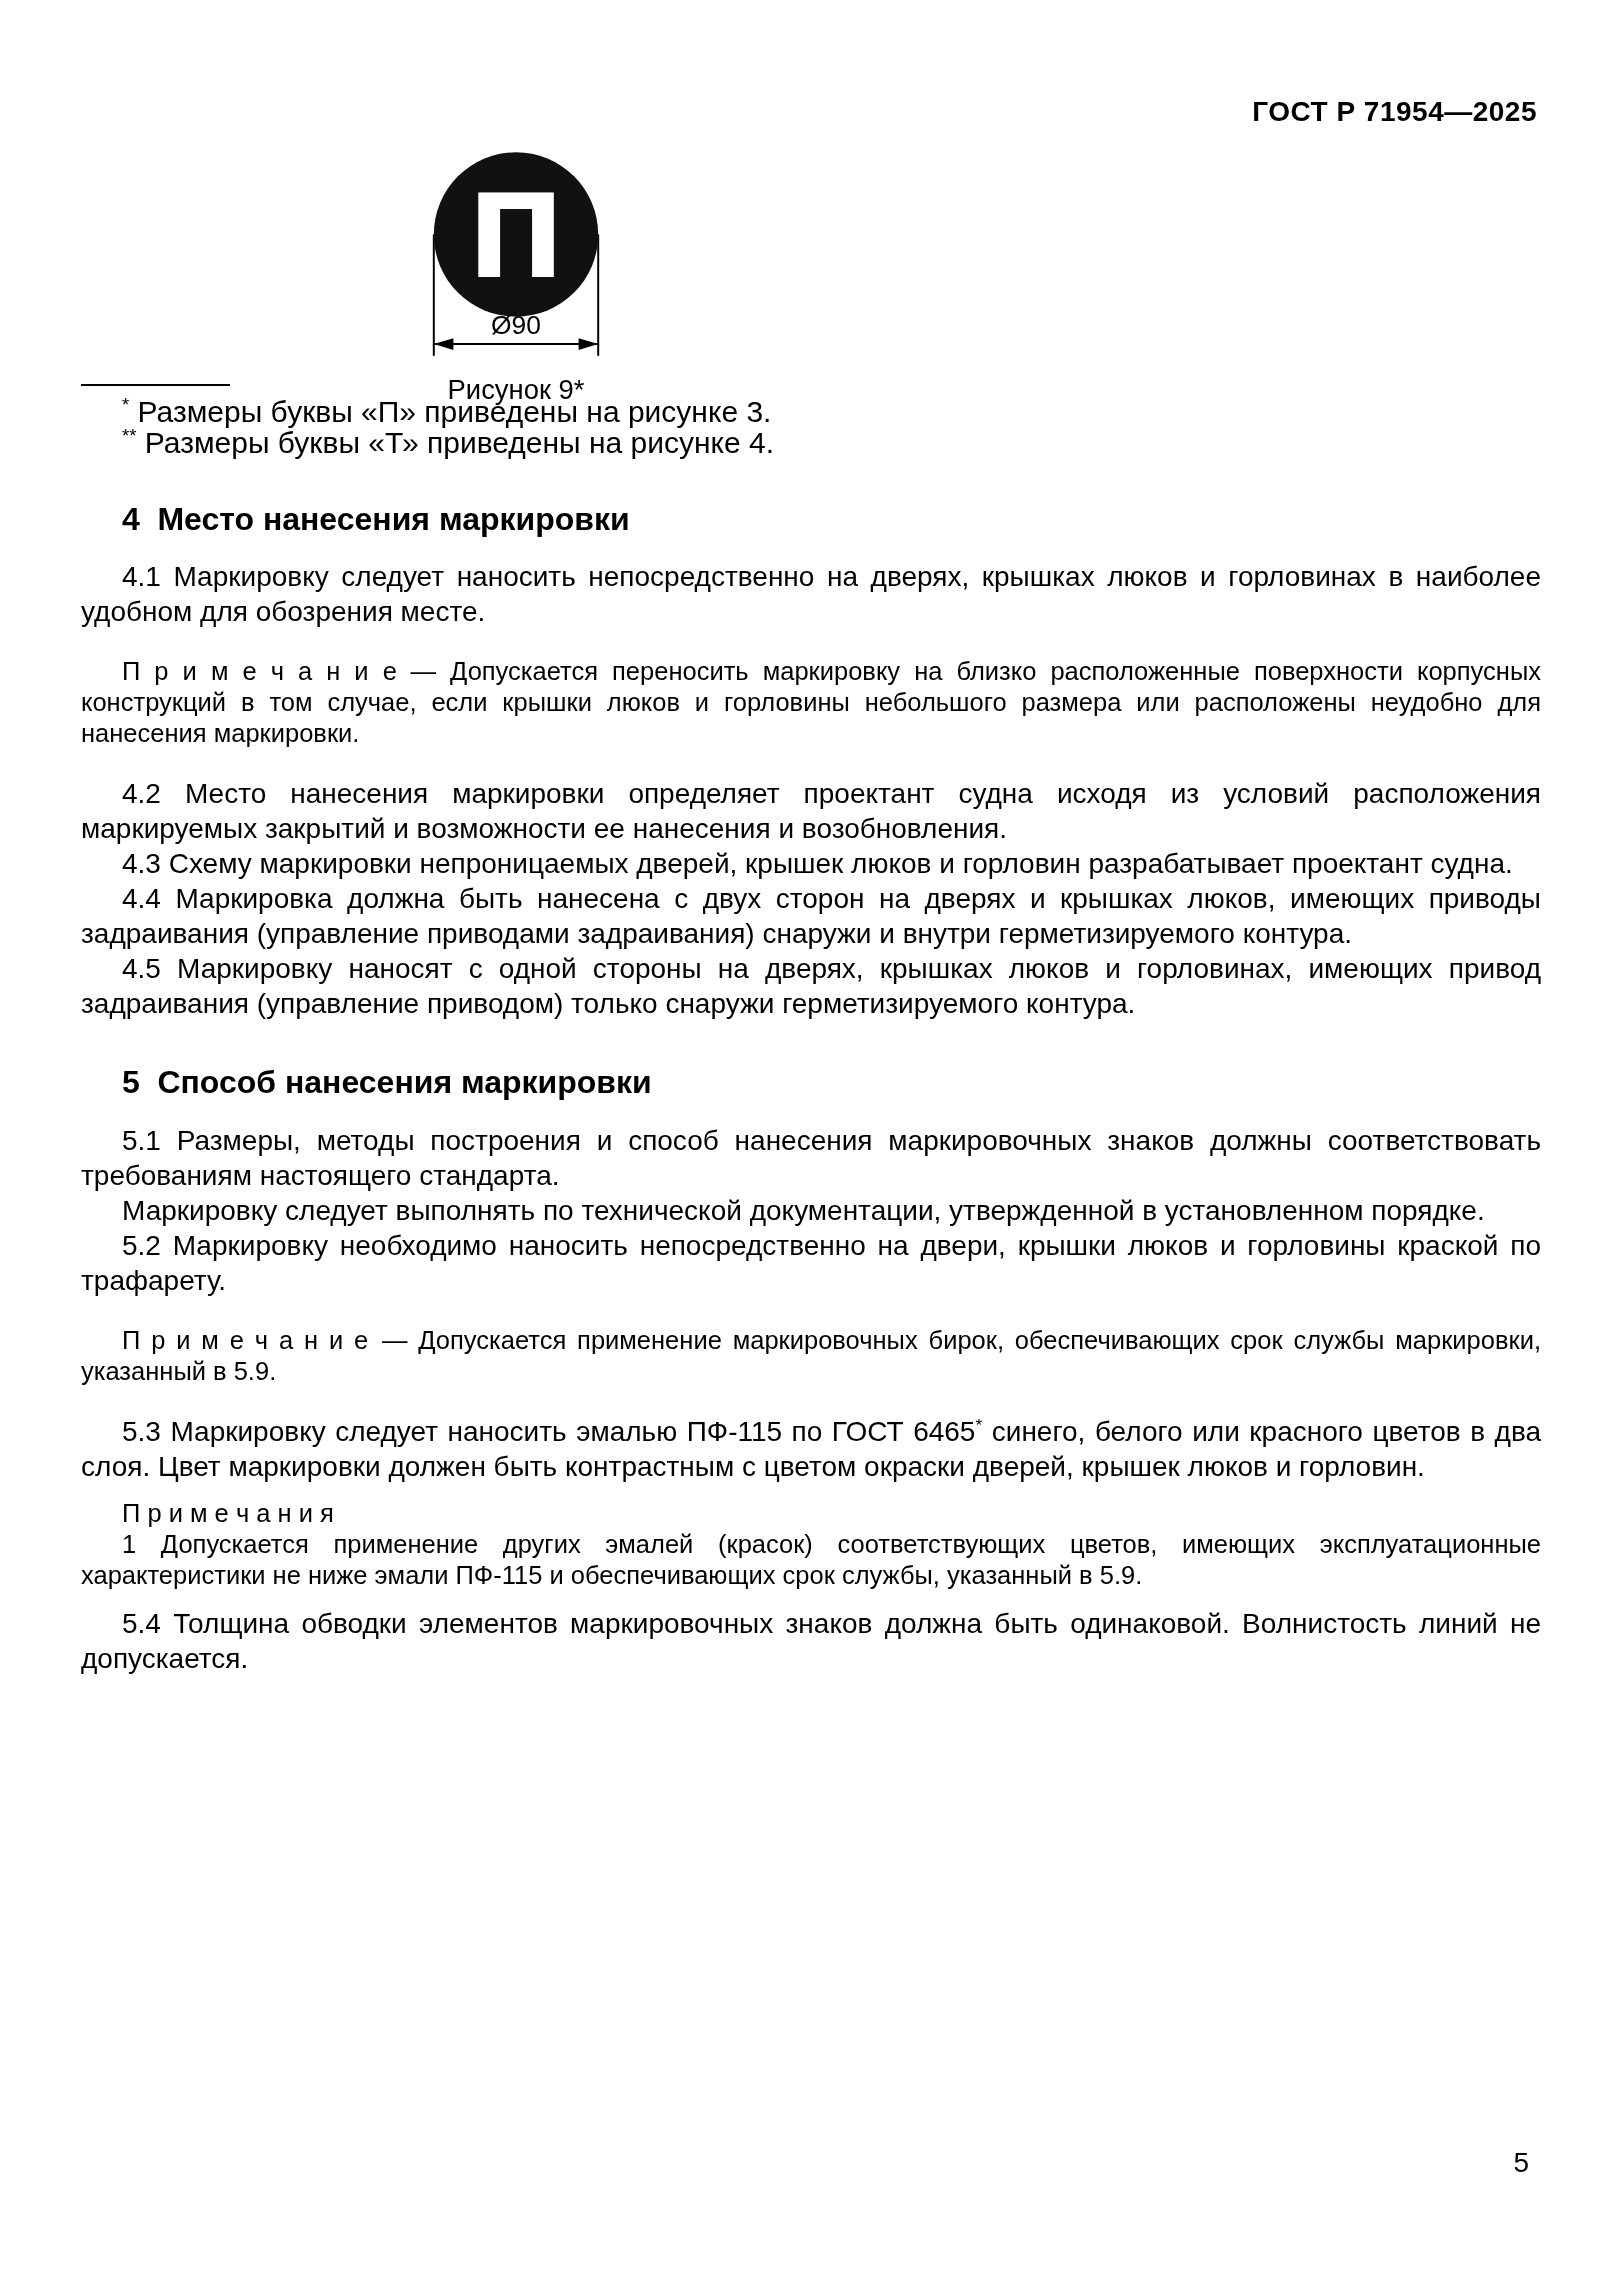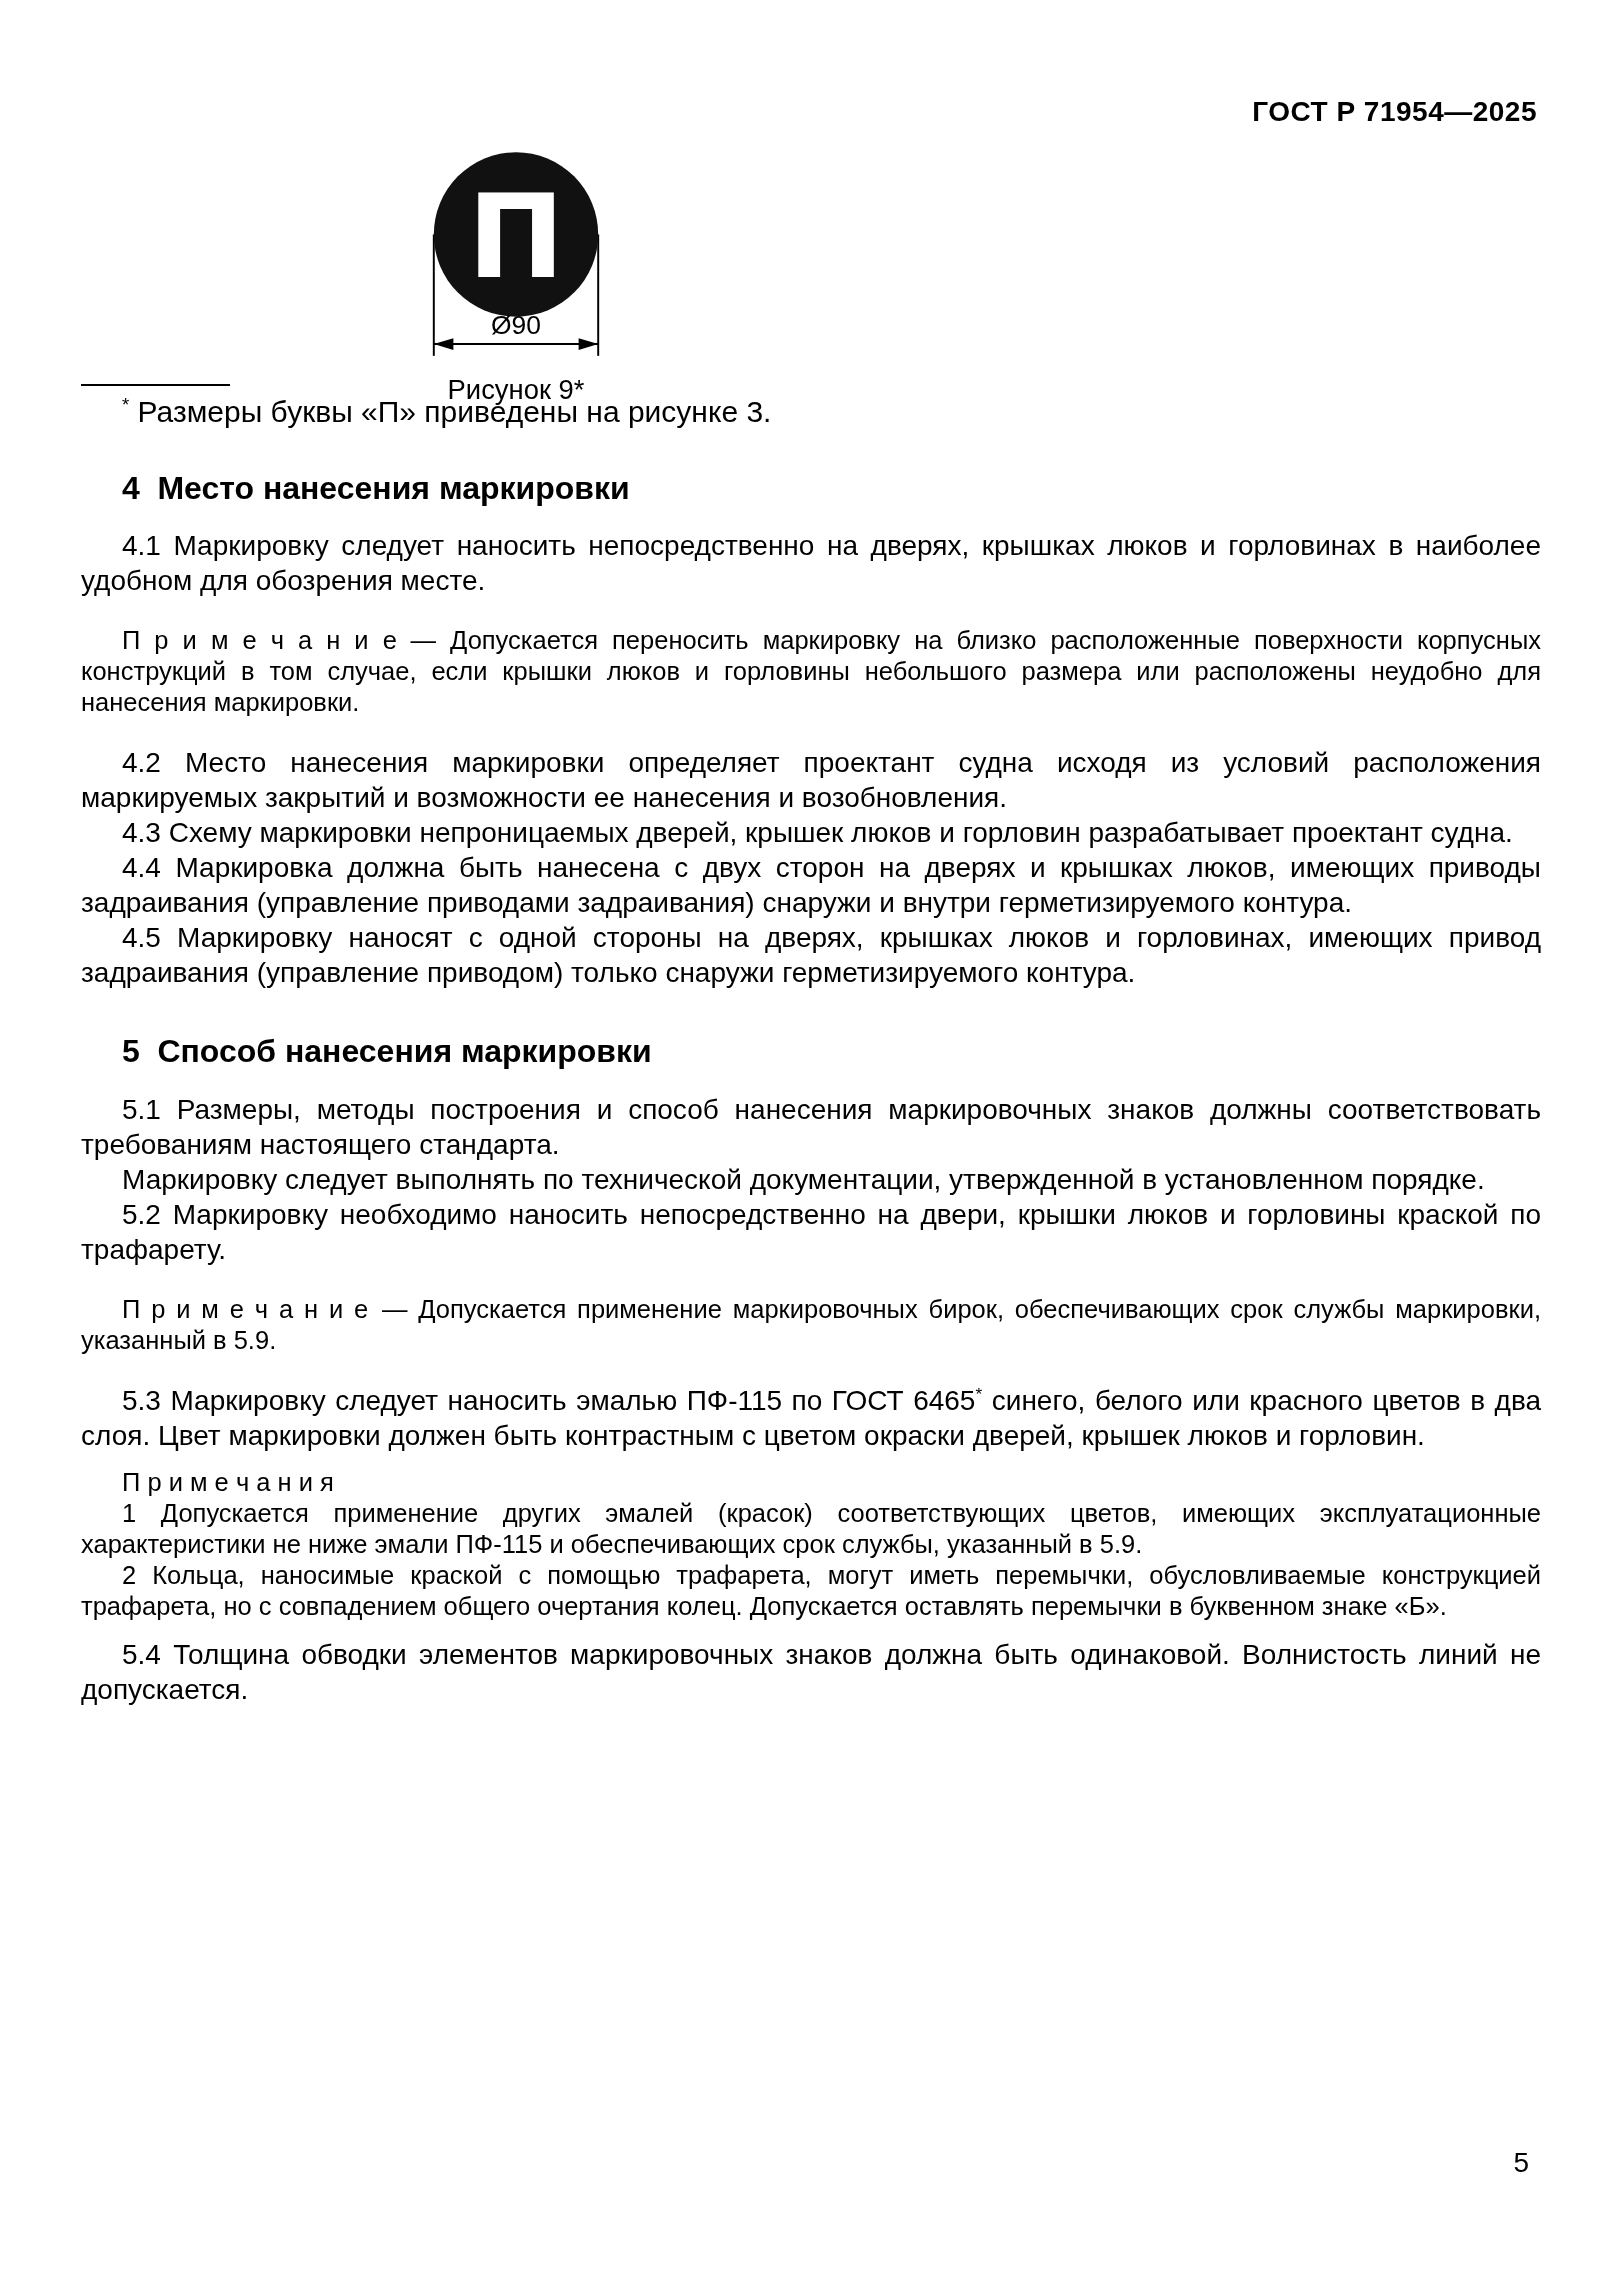--- a/index.html
+++ b/index.html
@@ -134,20 +134,21 @@
       <text x="140" y="186" class="dim-label">Ø90</text>
     </svg>
     <figcaption class="figure-caption">Рисунок 9*</figcaption>
   </figure>
 
   <main class="content">
 
     <div class="fn-rule"></div>
 
     <p class="footnote"><sup>*</sup> <span>Размеры буквы «П» приведены на рисунке 3.</span></p>
+    <p class="footnote"><sup>**</sup> <span>Размеры буквы «Т» приведены на рисунке 4.</span></p>
 
     <h2 class="sec-heading"><span class="sec-num">4</span><span>Место нанесения маркировки</span></h2>
 
     <p class="body-p">4.1 Маркировку следует наносить непосредственно на дверях, крышках люков и горловинах в наиболее удобном для обозрения месте.</p>
 
     <p class="note-p"><span>П р и м е ч а н и е</span><span class="spaced-gap"></span><span>— Допускается переносить маркировку на близко расположенные поверхности корпусных конструкций в том случае, если крышки люков и горловины небольшого размера или расположены неудобно для нанесения маркировки.</span></p>
 
     <p class="body-p">4.2 Место нанесения маркировки определяет проектант судна исходя из условий расположения маркируемых закрытий и возможности ее нанесения и возобновления.</p>
     <p class="body-p">4.3 Схему маркировки непроницаемых дверей, крышек люков и горловин разрабатывает проектант судна.</p>
     <p class="body-p">4.4 Маркировка должна быть нанесена с двух сторон на дверях и крышках люков, имеющих приводы задраивания (управление приводами задраивания) снаружи и внутри герметизируемого контура.</p>
@@ -158,21 +159,20 @@
     <p class="body-p">5.1 Размеры, методы построения и способ нанесения маркировочных знаков должны соответствовать требованиям настоящего стандарта.</p>
     <p class="body-p">Маркировку следует выполнять по технической документации, утвержденной в установленном порядке.</p>
     <p class="body-p">5.2 Маркировку необходимо наносить непосредственно на двери, крышки люков и горловины краской по трафарету.</p>
 
     <p class="note-p"><span>П р и м е ч а н и е</span><span class="spaced-gap"></span><span>— Допускается применение маркировочных бирок, обеспечивающих срок службы маркировки, указанный в 5.9.</span></p>
 
     <p class="body-p"><span>5.3 Маркировку следует наносить эмалью ПФ-115 по ГОСТ 6465</span><sup>*</sup> <span>синего, белого или красного цветов в два слоя. Цвет маркировки должен быть контрастным с цветом окраски дверей, крышек люков и горловин.</span></p>
 
     <p class="note-p notes-label">П р и м е ч а н и я</p>
     <p class="note-p tight">1 Допускается применение других эмалей (красок) соответствующих цветов, имеющих эксплуатационные характеристики не ниже эмали ПФ-115 и обеспечивающих срок службы, указанный в 5.9.</p>
-    <p class="note-p tight">2 Кольца, наносимые краской с помощью трафарета, могут иметь перемычки, обусловливаемые конструкцией трафарета, но с совпадением общего очертания колец. Допускается оставлять перемычки в буквенном знаке «Б».</p>
 
     <p class="body-p" style="margin-top:15.7px;">5.4 Толщина обводки элементов маркировочных знаков должна быть одинаковой. Волнистость линий не допускается.</p>
 
 
   </main>
 
   <div class="page-number">5</div>
 
 </div>
 

